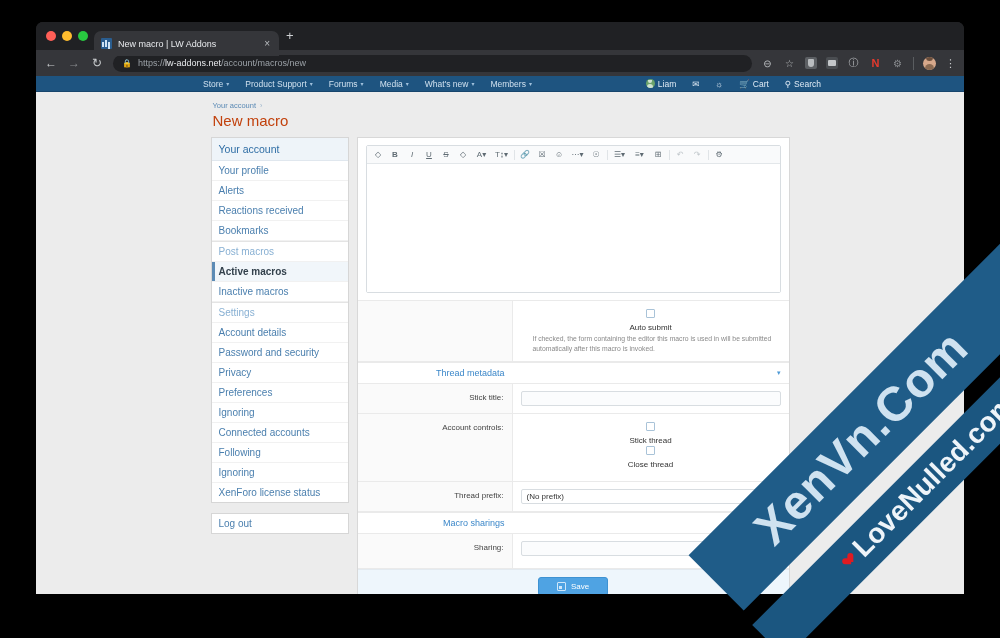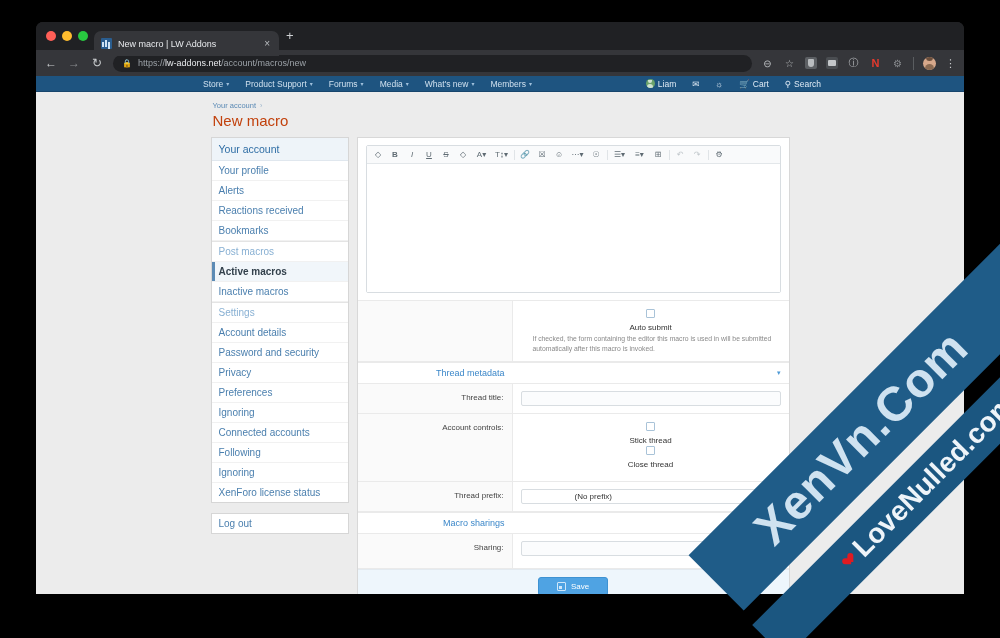--- a/index.html
+++ b/index.html
@@ -111,21 +111,21 @@
   .helptext{font-size:6.8px;color:#8a8a8a;line-height:1.45;margin-top:2px;margin-left:12px;}
 
   .secthead{background:#fff;border-bottom:1px solid #eaeaea;border-top:1px solid #eaeaea;
             display:flex;align-items:center;padding:5px 8px 5px 0;}
   .secthead .t{width:155px;flex:0 0 155px;text-align:right;padding-right:8px;font-size:9px;color:#3b87c9;box-sizing:border-box;}
   .secthead .sp{flex:1 1 auto;}
   .secthead .ar{color:#4f9ad6;font-size:7px;}
 
   .selbox{width:100%;height:15px;border:1px solid #d8dde1;background:#fff;border-radius:2px;box-sizing:border-box;
           font-size:8px;color:#333;padding:0 5px;line-height:15px;display:flex;align-items:center;}
-  .selbox .v{flex:1 1 auto;margin-left:48px;}
+  .selbox .v{flex:1 1 auto;}
   .selbox .sp-ar{font-size:7px;color:#666;}
 
   .sharerow{display:flex;align-items:flex-start;gap:6px;}
   .sharerow .inp{flex:1 1 auto;width:auto;}
   .canwrite{display:flex;align-items:flex-start;gap:4px;font-size:8px;color:#333;width:26px;flex:0 0 26px;line-height:1.25;}
 
   .footer{background:#eef6fc;padding:7px 8px;text-align:center;border-top:1px solid #e3eaf0;}
   .savebtn{display:inline-flex;align-items:center;gap:5px;background:#4fa3e3;border:1px solid #3e92d2;
            color:#fff;font-size:8px;padding:4px 18px;border-radius:3px;}
   .savebtn .dk{width:7px;height:7px;border:1px solid #cfe7fa;border-radius:1px;position:relative;}
@@ -319,21 +319,21 @@
                 </div>
               </div>
 
               <div class="secthead">
                 <div class="t">Thread metadata</div>
                 <div class="sp"></div>
                 <div class="ar">▾</div>
               </div>
 
               <div class="row">
-                <div class="lab">Thread title:</div>
+                <div class="lab">Stick title:</div>
                 <div class="fld">
                   <div class="inp"></div>
                 </div>
               </div>
 
               <div class="row">
                 <div class="lab">Account controls:</div>
                 <div class="fld">
                   <div class="chkline">
                     <span class="chk"></span>

